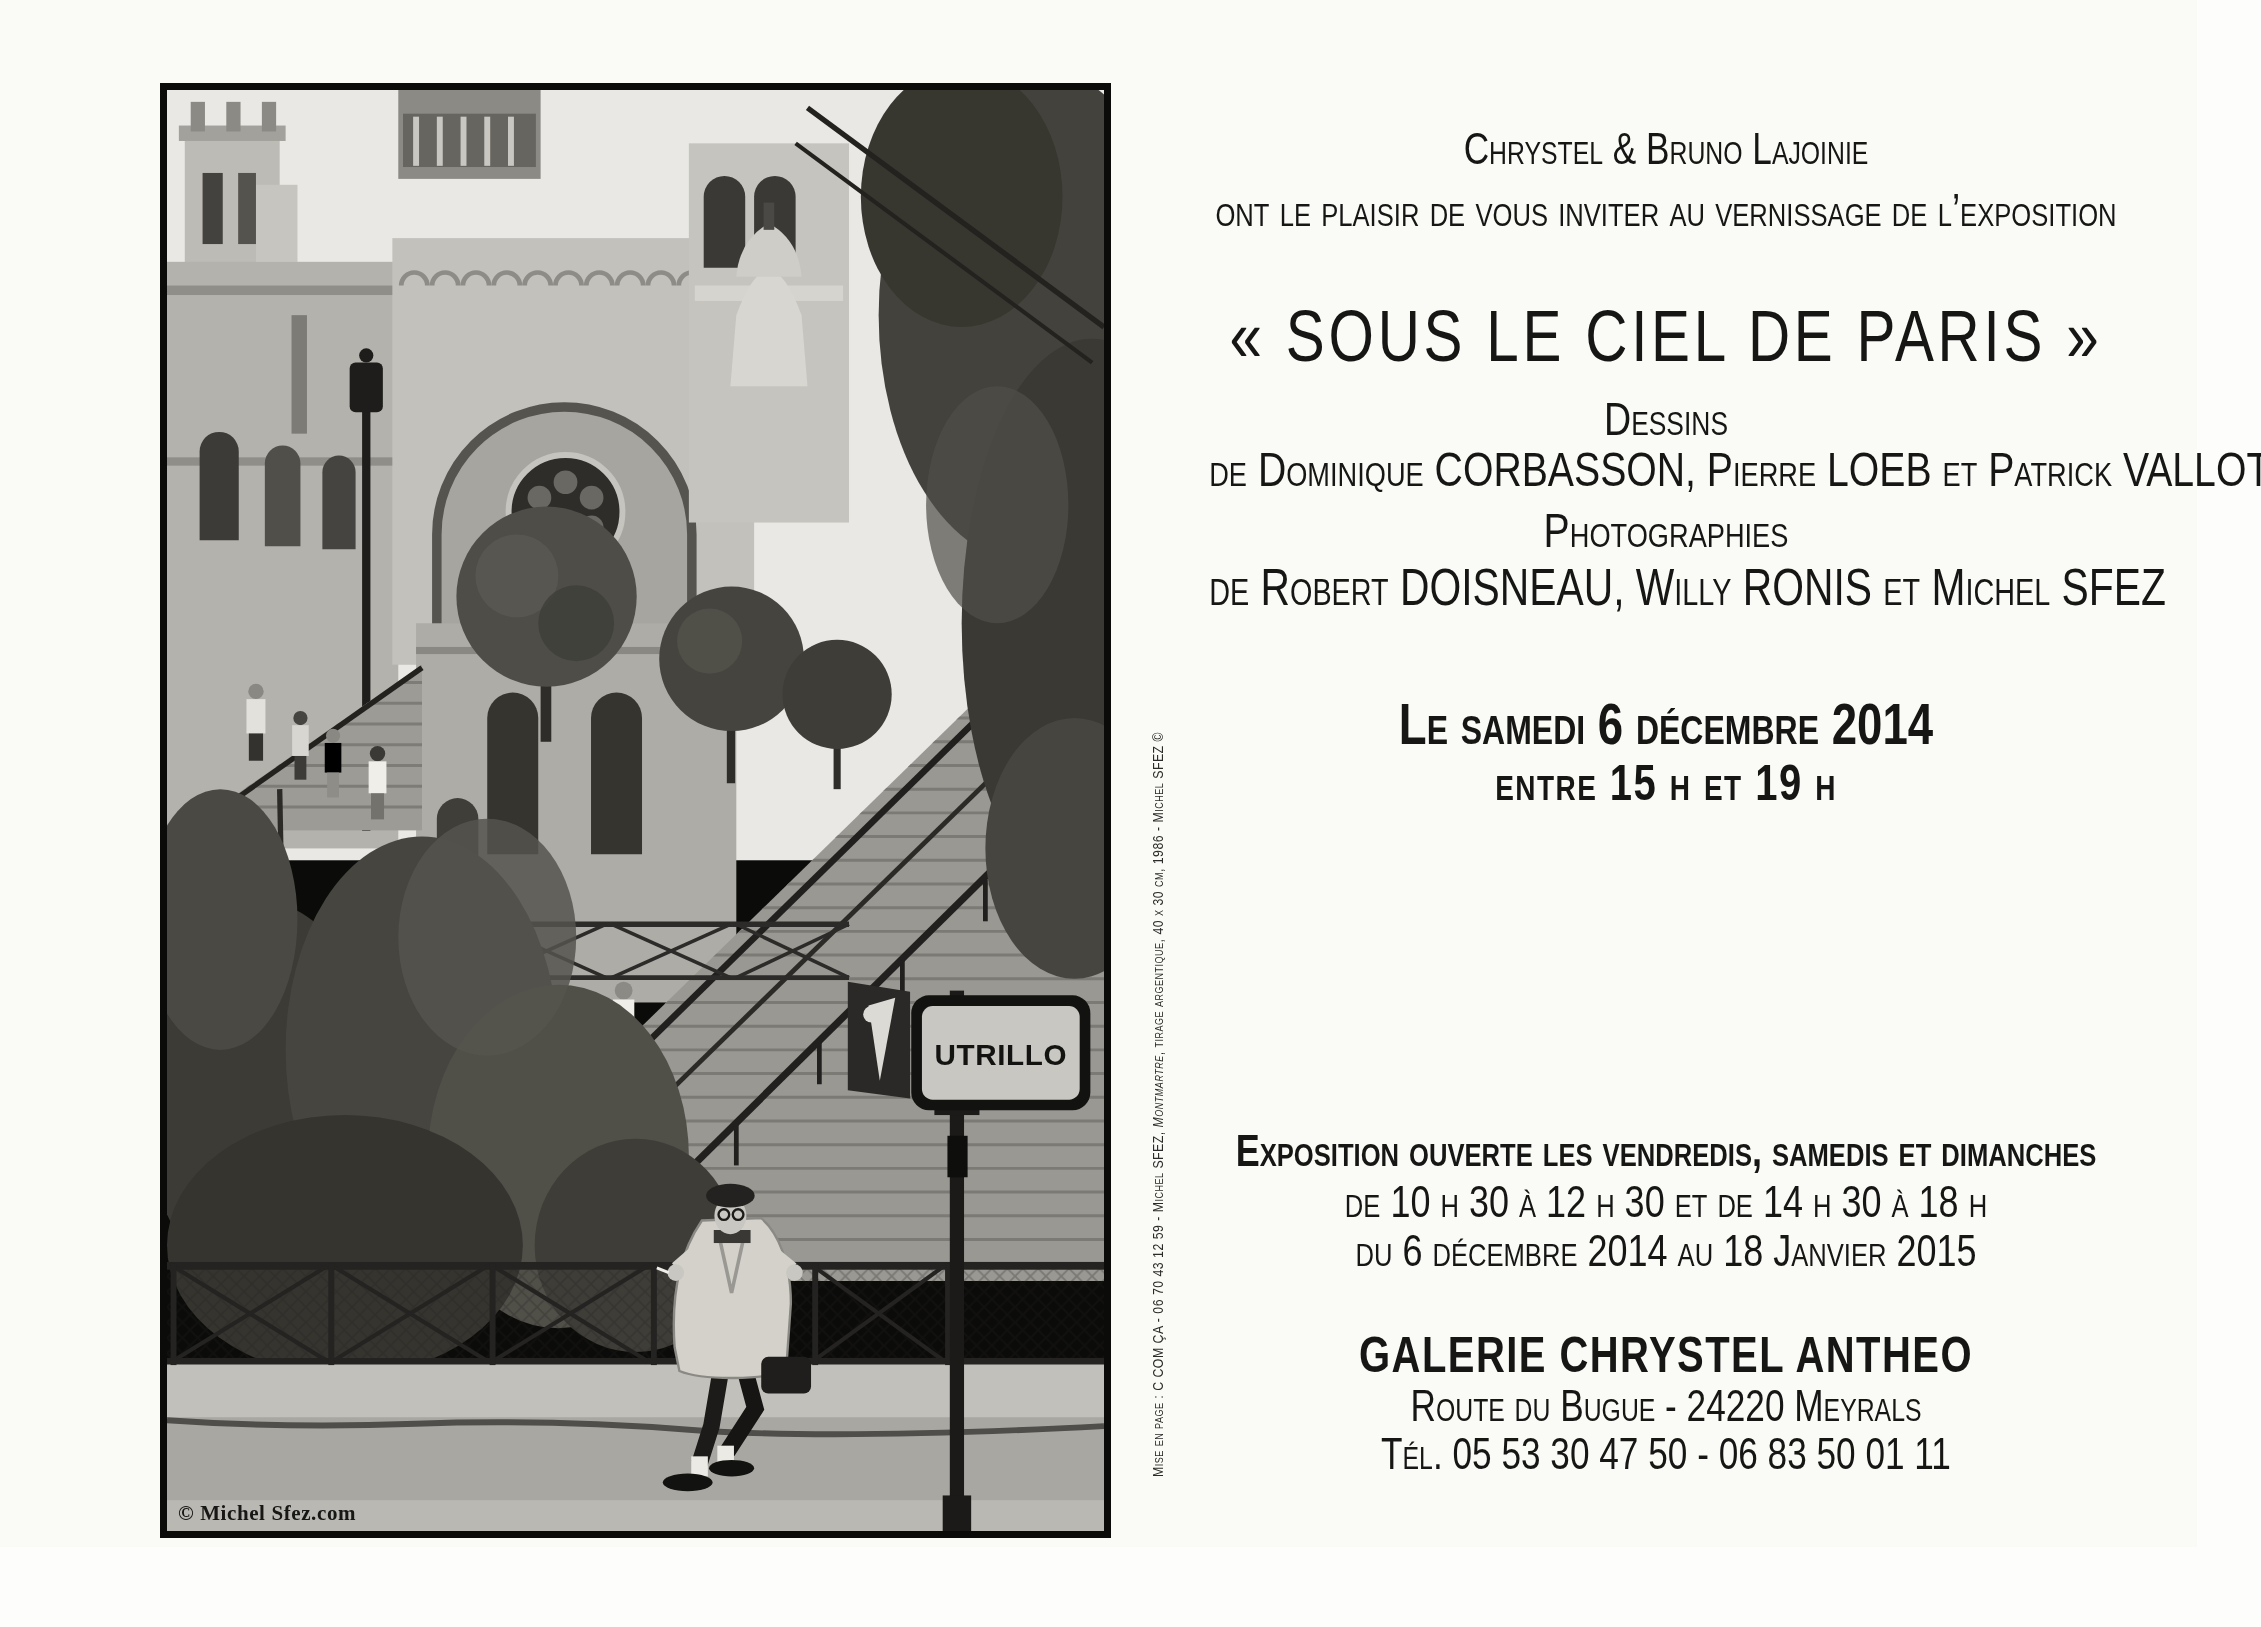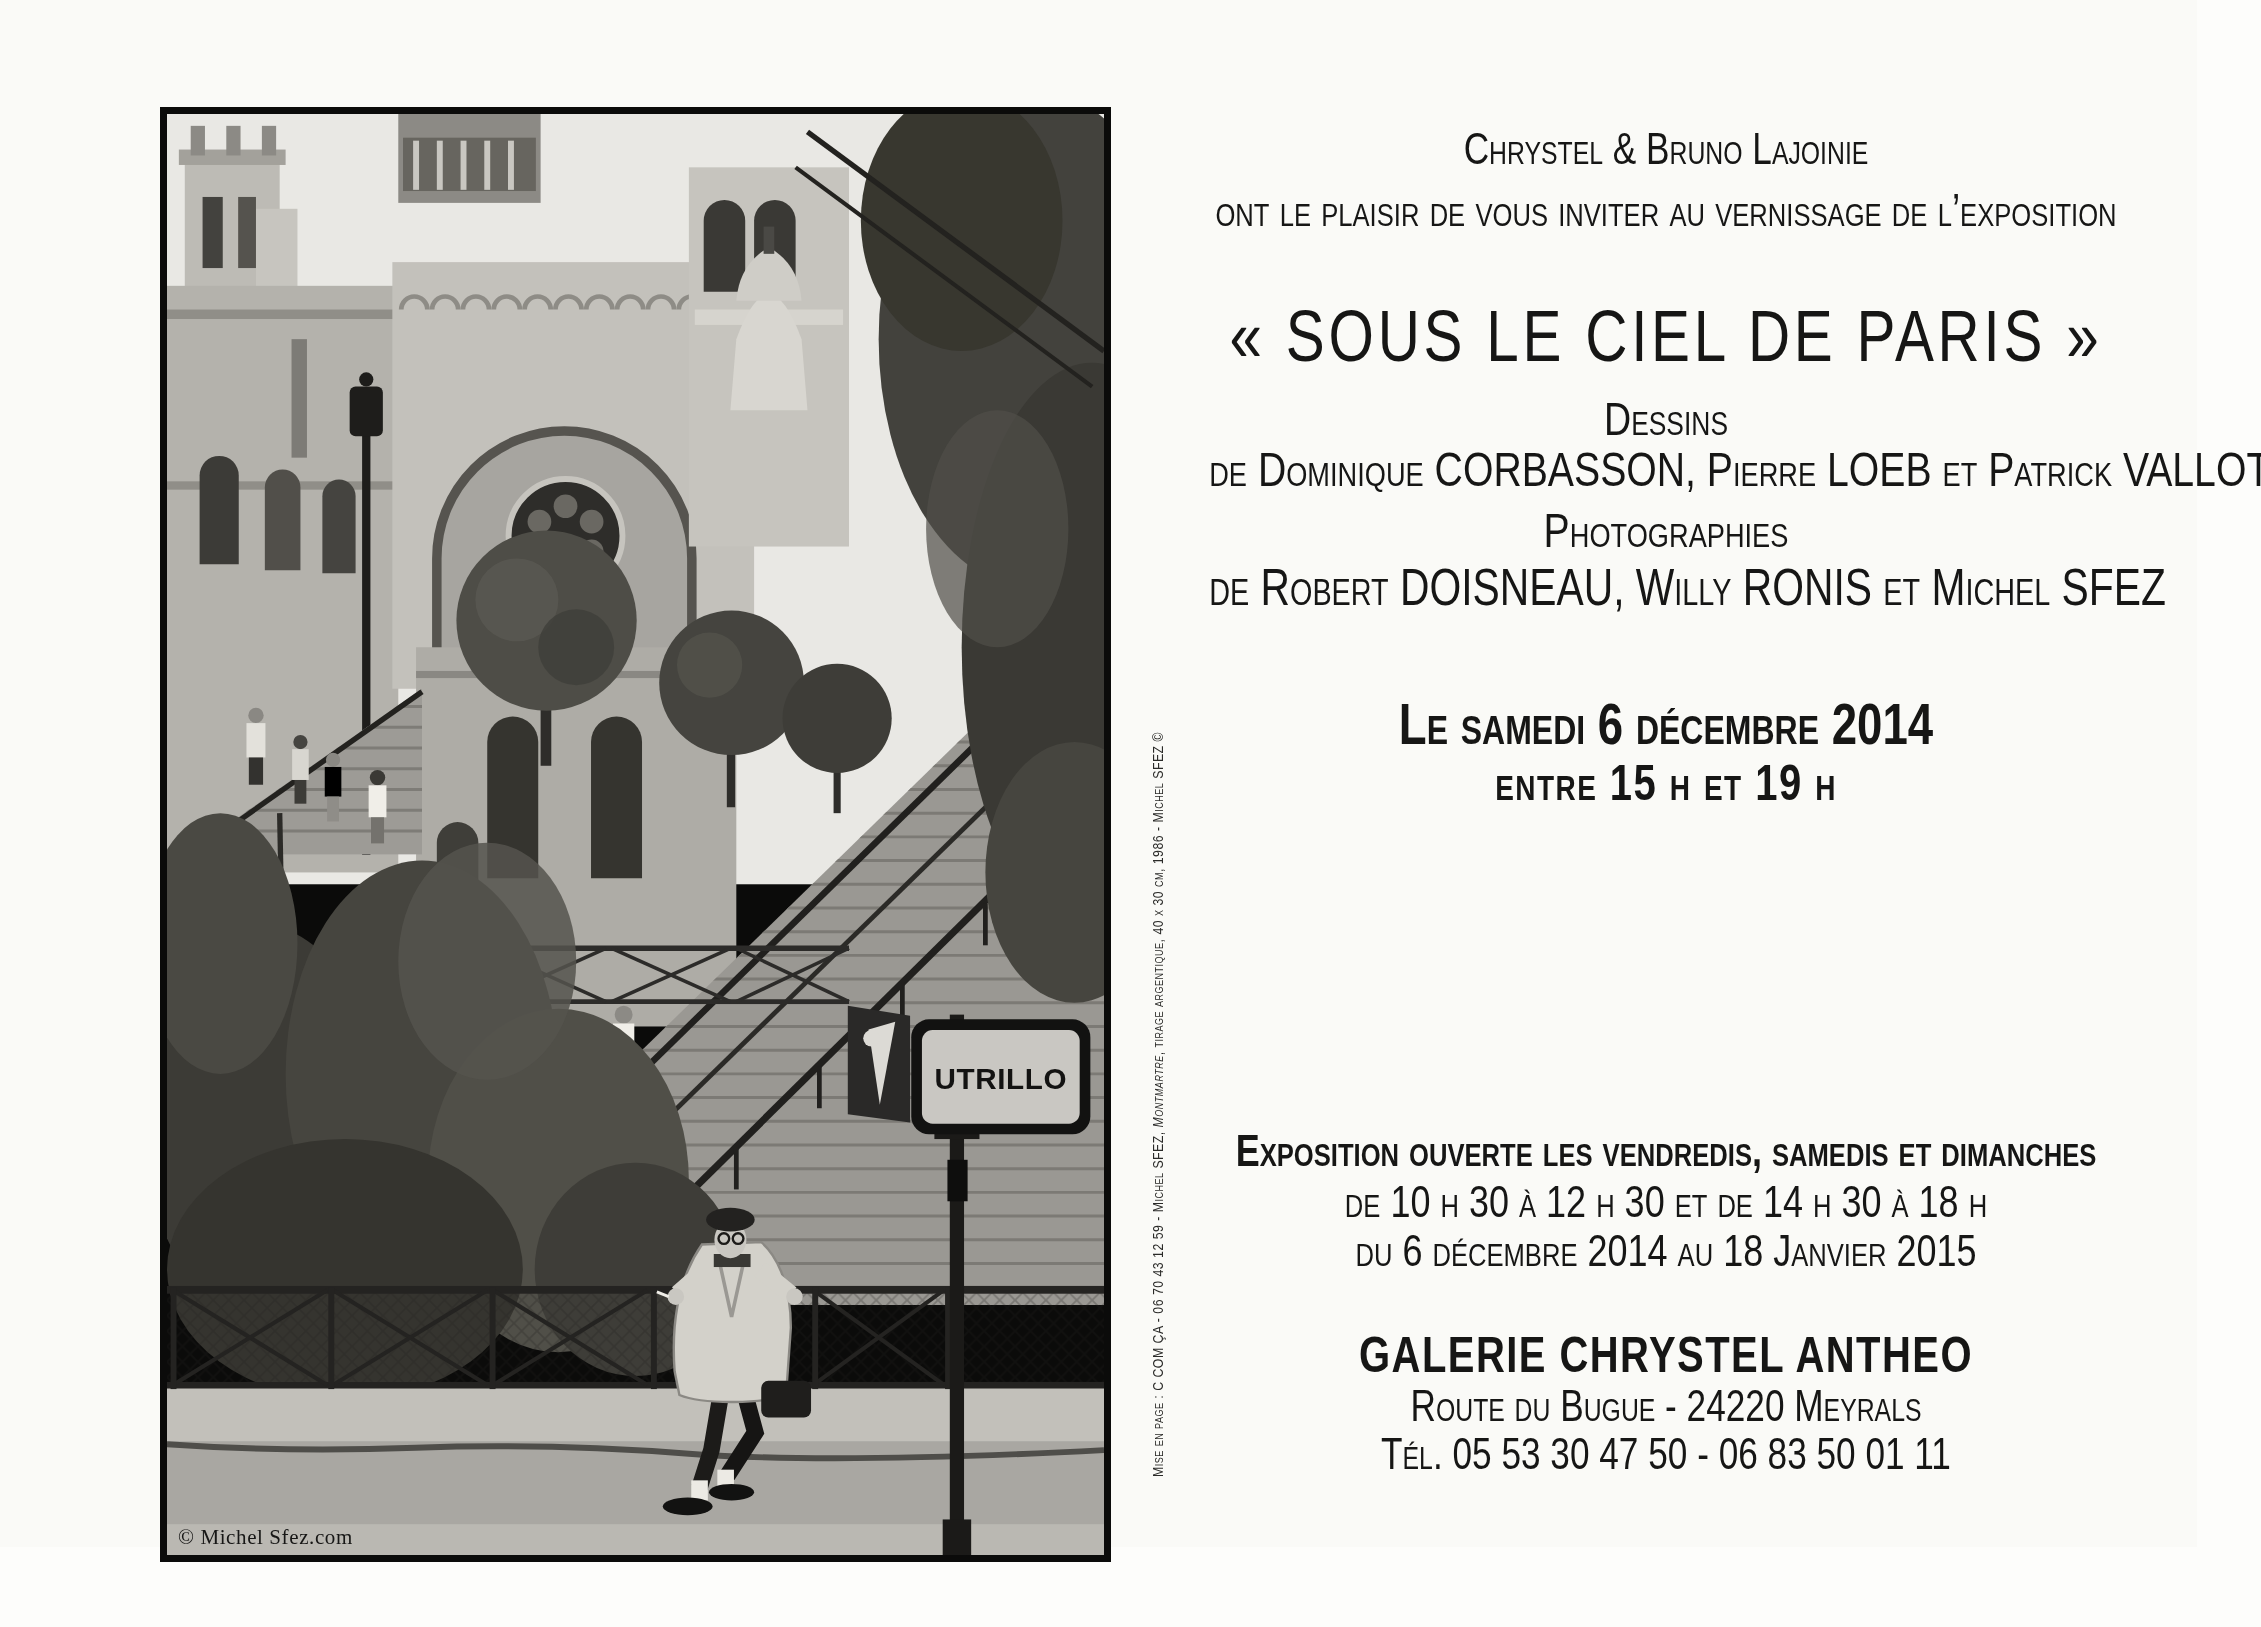--- a/index.html
+++ b/index.html
@@ -10,27 +10,27 @@
     overflow:hidden;
     font-family:"Liberation Sans",sans-serif;
   }
   .card-tint{
     position:absolute;left:0;top:0;width:2197px;height:1547px;
     background:#fafaf7;
   }
   
   .photo-frame{
     position:absolute;left:160px;top:83px;width:951px;height:1455px;
-    background:#0b0b0a;box-sizing:border-box;padding:7px;margin-top:24px;
+    background:#0b0b0a;box-sizing:border-box;padding:7px;
   }
   .photo-frame svg{display:block;width:100%;height:100%;}
   .photo-credit{
     position:absolute;left:18px;bottom:12px;
     font-family:"Liberation Serif",serif;
-    font-size:21px;font-weight:400;color:#171716;
+    font-size:21px;font-weight:700;color:#171716;
     letter-spacing:0.6px;
   }
   
   .side-credit{
     position:absolute;left:1149px;top:1477px;
     transform:rotate(-90deg) scaleX(0.82);
     transform-origin:0 0;
     white-space:nowrap;
     font-size:15px;color:#2a2a28;
     font-variant:small-caps;letter-spacing:0.6px;

